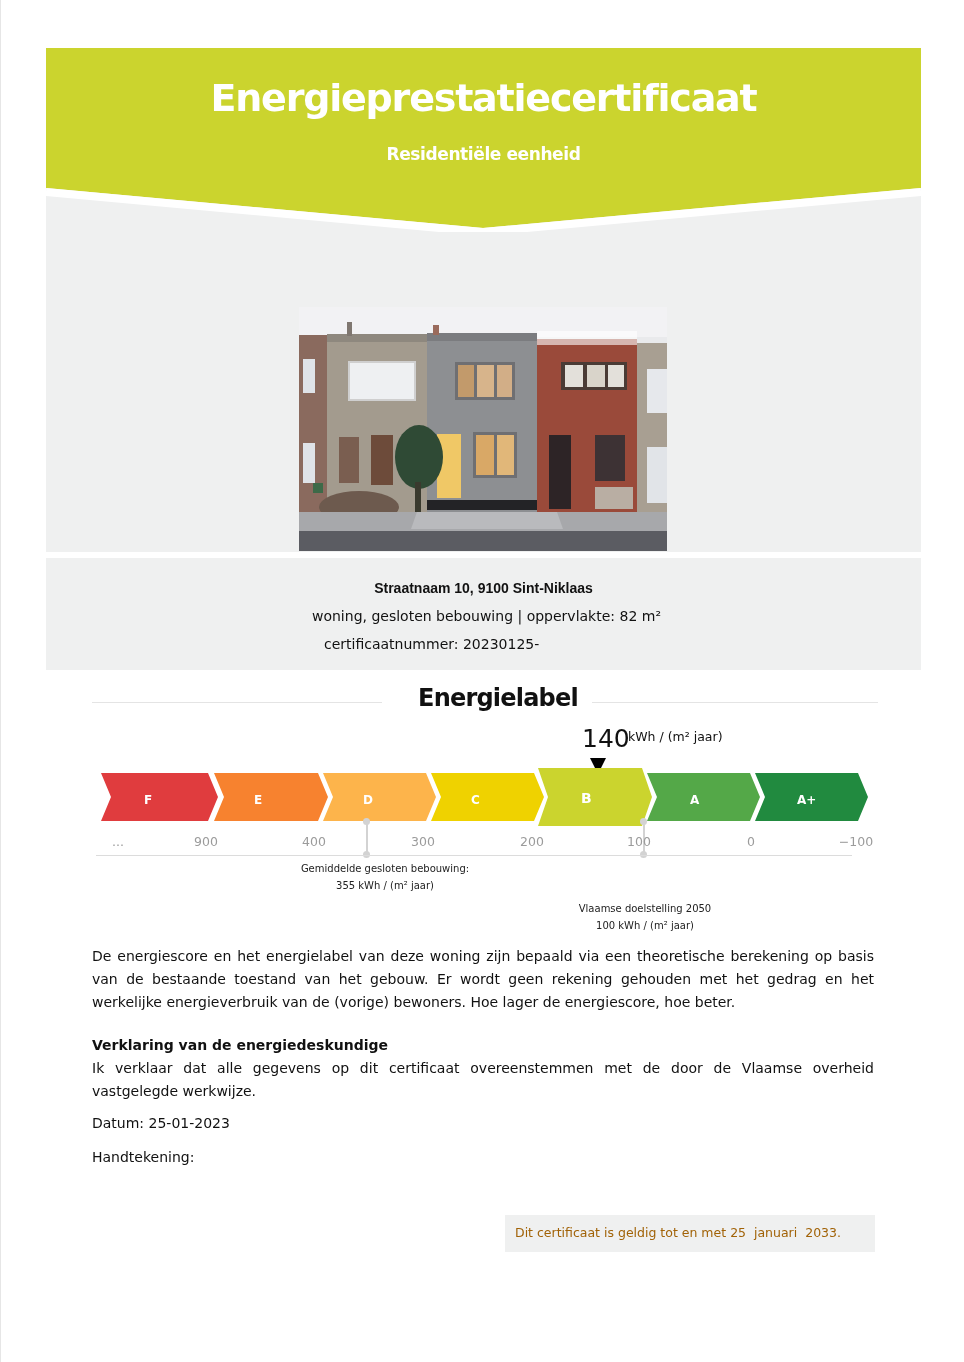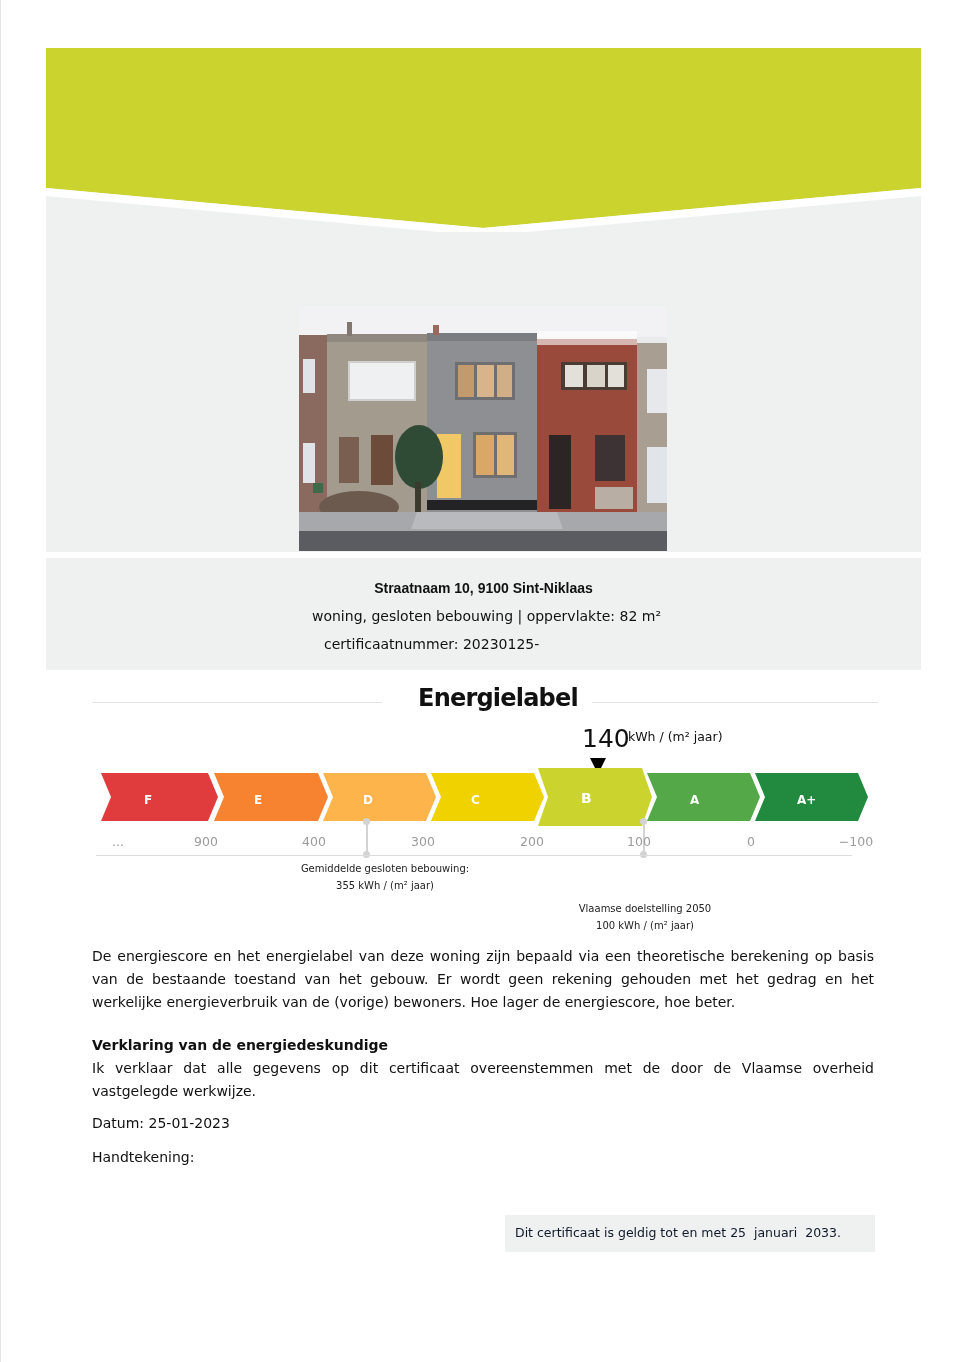--- a/index.html
+++ b/index.html
@@ -40,34 +40,36 @@
 
   .ref-pin { position: absolute; width: 2px; background: #d3d3d3; }
   .ref-dot { position: absolute; width: 7px; height: 7px; border-radius: 50%; background: #d3d3d3; }
   .ref-text { position: absolute; font-size: 10px; color: #222; text-align: center; line-height: 17px; }
 
   
   .para { position: absolute; left: 92px; width: 782px; font-size: 14px; line-height: 23px; color: #111; text-align: justify; }
   .h-decl { font-weight: bold; }
   .b { font-weight: normal; }
 
-  .validity { position: absolute; left: 505px; top: 1215px; width: 370px; height: 37px; background: #eff0f0; font-size: 12.5px; color: #0f172a; padding: 10px 0 0 10px; }
+  .validity { position: absolute; left: 505px; top: 1215px; width: 370px; height: 37px; background: #eff0f0; font-size: 12.5px; color: #a16207; padding: 10px 0 0 10px; }
 </style>
 </head>
 <body>
 
 <div class="page-border"></div>
 
 <div class="hero"></div>
 
 <div class="banner-wrap">
   <svg class="banner-svg" width="875" height="184" viewBox="0 0 875 184">
     <polygon points="0,0 875,0 875,140 437,180 0,140" fill="#cbd42e"></polygon>
     <polyline points="0,144 437,184 875,144" fill="none" stroke="#ffffff" stroke-width="8"></polyline>
   </svg>
+  <div class="banner-title" style="top:28px">Energieprestatiecertificaat</div>
+  <div class="banner-sub" style="top:96px">Residentiële eenheid</div>
 </div>
 
 <div class="photo">
   <svg width="368" height="244" viewBox="0 0 368 244">
     <rect x="0" y="0" width="368" height="244" fill="#e9eaec"></rect>
     <rect x="0" y="0" width="368" height="30" fill="#f2f2f4"></rect>
 
     <rect x="0" y="28" width="28" height="180" fill="#8a6a5e"></rect>
     <rect x="4" y="52" width="12" height="34" fill="#dfe3e8"></rect>
     <rect x="4" y="136" width="12" height="40" fill="#dfe3e8"></rect>

